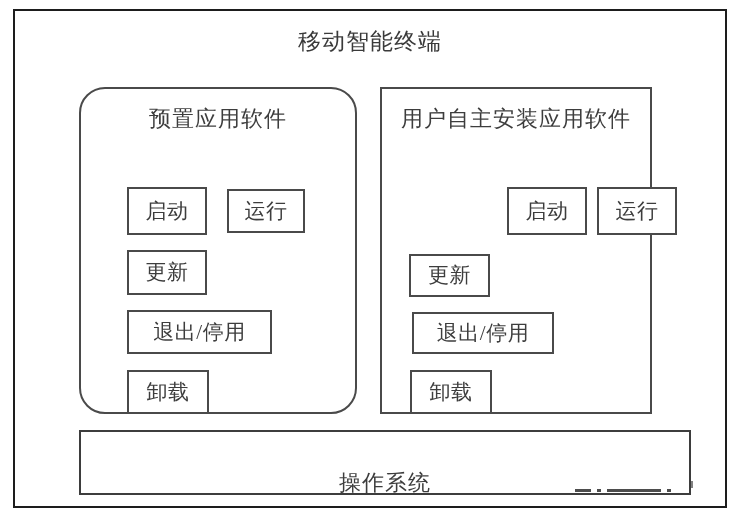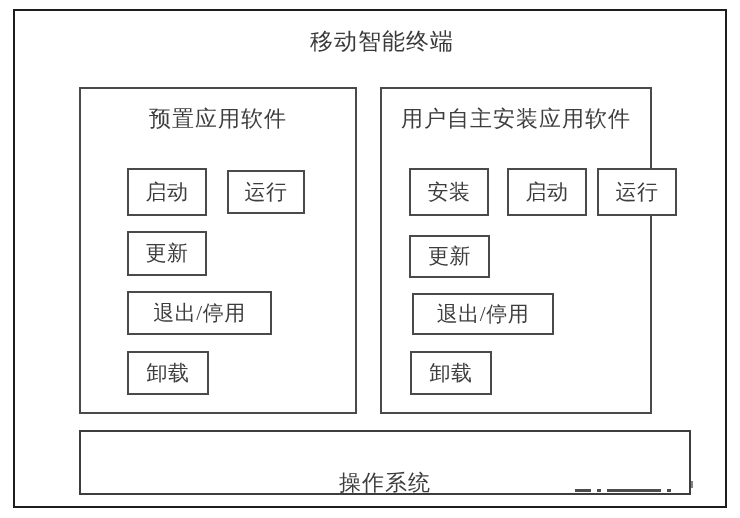--- a/index.html
+++ b/index.html
@@ -29,21 +29,21 @@
     top: 9px;
     width: 714px;
     height: 499px;
     border: 2px solid #1d1d1d;
     box-sizing: border-box;
     background: #ffffff;
   }
 
   .outer-title {
     position: absolute;
-    left: 12px;
+    left: 0;
     top: 16px;
     width: 100%;
     text-align: center;
     font-size: 23px;
     line-height: 30px;
     letter-spacing: 1px;
     color: #3a3a3a;
   }
 
   
@@ -51,20 +51,21 @@
     position: absolute;
     top: 76px;
     height: 327px;
     border: 2px solid #4a4a4a;
     box-sizing: border-box;
     background: #ffffff;
   }
   .panel-left {
     left: 64px;
     width: 278px;
+    border-radius: 26px;
   }
   .panel-right {
     left: 365px;
     width: 272px;
   }
 
   .panel-title {
     position: absolute;
     left: 0;
     top: 16px;
@@ -90,20 +91,21 @@
     box-sizing: border-box;
     background: #ffffff;
     display: flex;
     align-items: center;
     justify-content: center;
     font-size: 21px;
     line-height: 1;
     letter-spacing: 0.5px;
     color: #3d3d3d;
     white-space: nowrap;
+    margin-top: 19px;
   }
 
   
   .os-bar {
     position: absolute;
     left: 64px;
     top: 419px;
     width: 612px;
     height: 65px;
     border: 2px solid #3d3d3d;
@@ -176,23 +178,20 @@
           </div>
           <div class="action-box" style="left: 46px; top: 262px; width: 82px; height: 44px;">
             <span>卸载</span>
           </div>
         </div>
     </div>
 
     <div class="panel panel-right">
       <div class="panel-title">用户自主安装应用软件</div>
       <div class="actions">
-          <div class="action-box" style="left: 27px; top: 79px; width: 80px; height: 48px;">
-            <span>安装</span>
-          </div>
           <div class="action-box" style="left: 125px; top: 79px; width: 80px; height: 48px;">
             <span>启动</span>
           </div>
           <div class="action-box" style="left: 215px; top: 79px; width: 80px; height: 48px;">
             <span>运行</span>
           </div>
           <div class="action-box" style="left: 27px; top: 146px; width: 81px; height: 43px;">
             <span>更新</span>
           </div>
           <div class="action-box" style="left: 30px; top: 204px; width: 142px; height: 42px;">

